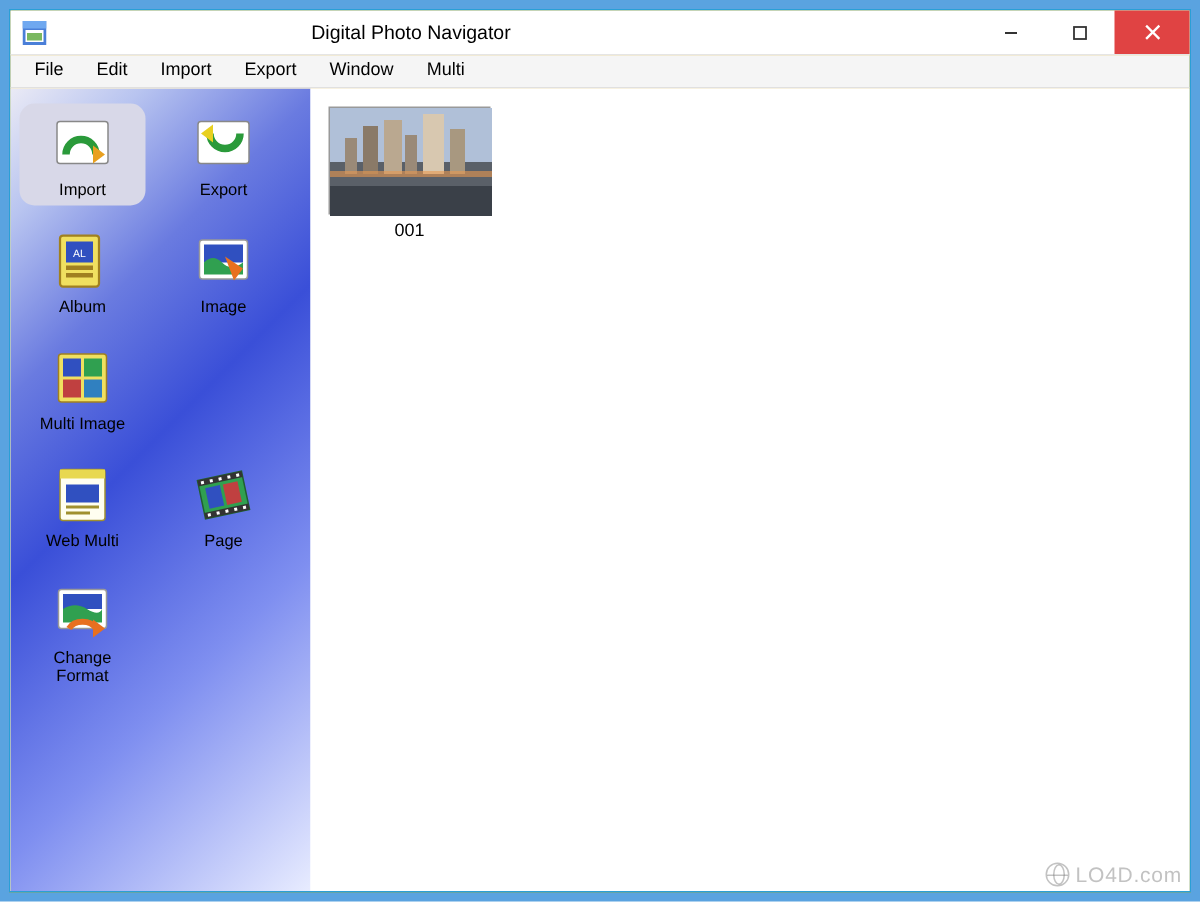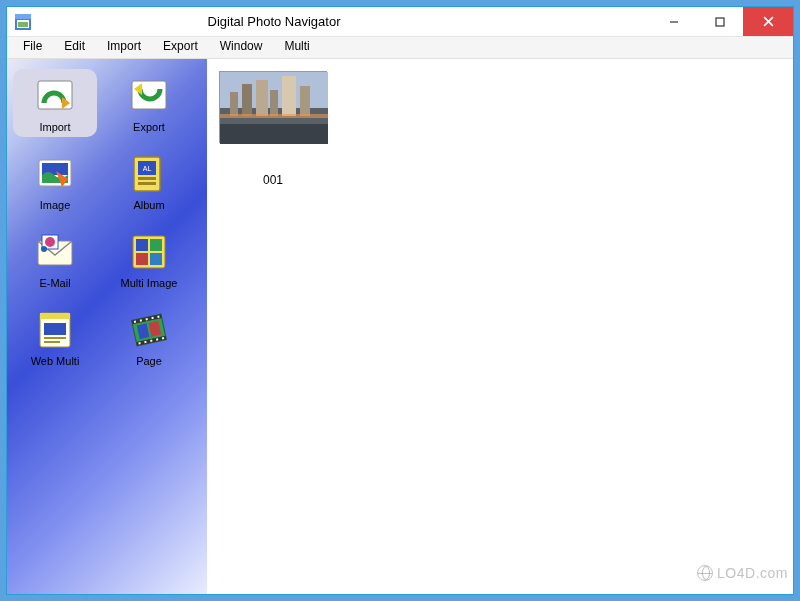--- a/index.html
+++ b/index.html
@@ -120,32 +120,32 @@
   flex: 1;
   background: #fff;
   padding: 12px;
   position: relative;
 }
 .thumb {
   width: 108px;
   display: flex;
   flex-direction: column;
   align-items: center;
-  gap: 30px;
+  gap: 3px;
 }
 .thumb-img {
   width: 108px; height: 72px;
   border: 1px solid #999;
 }
 .thumb-label {
   font-size: 12px;
 }
 .watermark {
   position: absolute;
-  right: 12px; bottom: 20px;
+  right: 12px; bottom: 10px;
   font-size: 14px;
   color: rgba(120,120,120,0.45);
   letter-spacing: 0.5px;
   font-weight: 500;
   display: flex;
   align-items: flex-start;
   gap: 4px;
 }
 .watermark .globe {
   width: 16px; height: 16px;
@@ -238,55 +238,43 @@
             </svg>
           </span>
           <span class="lbl">Export</span>
         </div>
       </div>
 
       <div class="sidebar-row">
         <div class="side-btn">
           <span class="icon-wrap">
             <svg viewBox="0 0 42 42" width="42" height="42">
-              <rect x="5" y="7" width="32" height="26" rx="2" fill="#fff" stroke="#999"></rect>
-              <rect x="8" y="10" width="26" height="12" fill="#3050c0"></rect>
-              <path d="M 8 22 Q 14 16 20 22 T 34 22 L 34 30 L 8 30 Z" fill="#30a050"></path>
-              <path d="M 22 18 L 34 26 L 28 34 Z" fill="#e87020"></path>
-            </svg>
-          </span>
-          <span class="lbl">Image</span>
-        </div>
-        <div class="side-btn">
-          <span class="icon-wrap">
-            <svg viewBox="0 0 42 42" width="42" height="42">
               <rect x="6" y="4" width="26" height="34" rx="2" fill="#f0e060" stroke="#a08020" stroke-width="1.5"></rect>
               <rect x="10" y="8" width="18" height="14" fill="#3050c0"></rect>
               <text x="19" y="18" font-size="7" fill="#fff" text-anchor="middle">AL</text>
               <rect x="10" y="24" width="18" height="3" fill="#a08020"></rect>
               <rect x="10" y="29" width="18" height="3" fill="#a08020"></rect>
             </svg>
           </span>
           <span class="lbl">Album</span>
         </div>
-      </div>
-
-      <div class="sidebar-row">
-        <div class="side-btn">
-          <span class="icon-wrap">
-            <svg viewBox="0 0 42 42" width="42" height="42">
-              <rect x="4" y="10" width="34" height="24" rx="2" fill="#fffde8" stroke="#888"></rect>
-              <path d="M 4 10 L 21 24 L 38 10" fill="none" stroke="#888" stroke-width="1.5"></path>
-              <rect x="8" y="4" width="16" height="14" fill="#fff" stroke="#3050c0"></rect>
-              <circle cx="16" cy="11" r="5" fill="#d04080"></circle>
-              <circle cx="10" cy="18" r="3" fill="#2060c0"></circle>
-            </svg>
-          </span>
-          <span class="lbl">E-Mail</span>
-        </div>
+        <div class="side-btn">
+          <span class="icon-wrap">
+            <svg viewBox="0 0 42 42" width="42" height="42">
+              <rect x="5" y="7" width="32" height="26" rx="2" fill="#fff" stroke="#999"></rect>
+              <rect x="8" y="10" width="26" height="12" fill="#3050c0"></rect>
+              <path d="M 8 22 Q 14 16 20 22 T 34 22 L 34 30 L 8 30 Z" fill="#30a050"></path>
+              <path d="M 22 18 L 34 26 L 28 34 Z" fill="#e87020"></path>
+            </svg>
+          </span>
+          <span class="lbl">Image</span>
+        </div>
+      </div>
+
+      <div class="sidebar-row">
         <div class="side-btn">
           <span class="icon-wrap">
             <svg viewBox="0 0 42 42" width="42" height="42">
               <rect x="5" y="5" width="32" height="32" rx="2" fill="#f0e060" stroke="#a08020"></rect>
               <rect x="8" y="8" width="12" height="12" fill="#3050c0"></rect>
               <rect x="22" y="8" width="12" height="12" fill="#30a050"></rect>
               <rect x="8" y="22" width="12" height="12" fill="#c04040"></rect>
               <rect x="22" y="22" width="12" height="12" fill="#3080c0"></rect>
             </svg>
           </span>
@@ -326,20 +314,35 @@
                   <rect x="20" y="31" width="2" height="2" fill="#fff"></rect>
                   <rect x="26" y="31" width="2" height="2" fill="#fff"></rect>
                   <rect x="32" y="31" width="2" height="2" fill="#fff"></rect>
               </g>
             </svg>
           </span>
           <span class="lbl">Page</span>
         </div>
       </div>
 
+      <div class="sidebar-row">
+        <div class="side-btn">
+          <span class="icon-wrap">
+            <svg viewBox="0 0 42 42" width="42" height="42">
+              <rect x="5" y="6" width="32" height="26" rx="2" fill="#fff" stroke="#999"></rect>
+              <rect x="8" y="9" width="26" height="10" fill="#3050c0"></rect>
+              <path d="M 8 19 Q 16 14 24 19 T 34 19 L 34 28 L 8 28 Z" fill="#30a050"></path>
+              <path d="M 12 32 A 10 8 0 0 1 30 32" fill="none" stroke="#e87020" stroke-width="4"></path>
+              <path d="M 28 26 L 36 32 L 28 38 Z" fill="#e87020"></path>
+            </svg>
+          </span>
+          <span class="lbl">Change
+Format</span>
+        </div>
+      </div>
 
     </div>
 
     <div class="main">
       <div class="thumb">
         <div class="thumb-img">
           <svg viewBox="0 0 108 72" width="108" height="72" preserveAspectRatio="none">
             <rect x="0" y="0" width="108" height="36" fill="#b0c0d8"></rect>
             <rect x="0" y="36" width="108" height="36" fill="#5a6068"></rect>
             <rect x="10" y="20" width="8" height="24" fill="#9a8a78"></rect>

